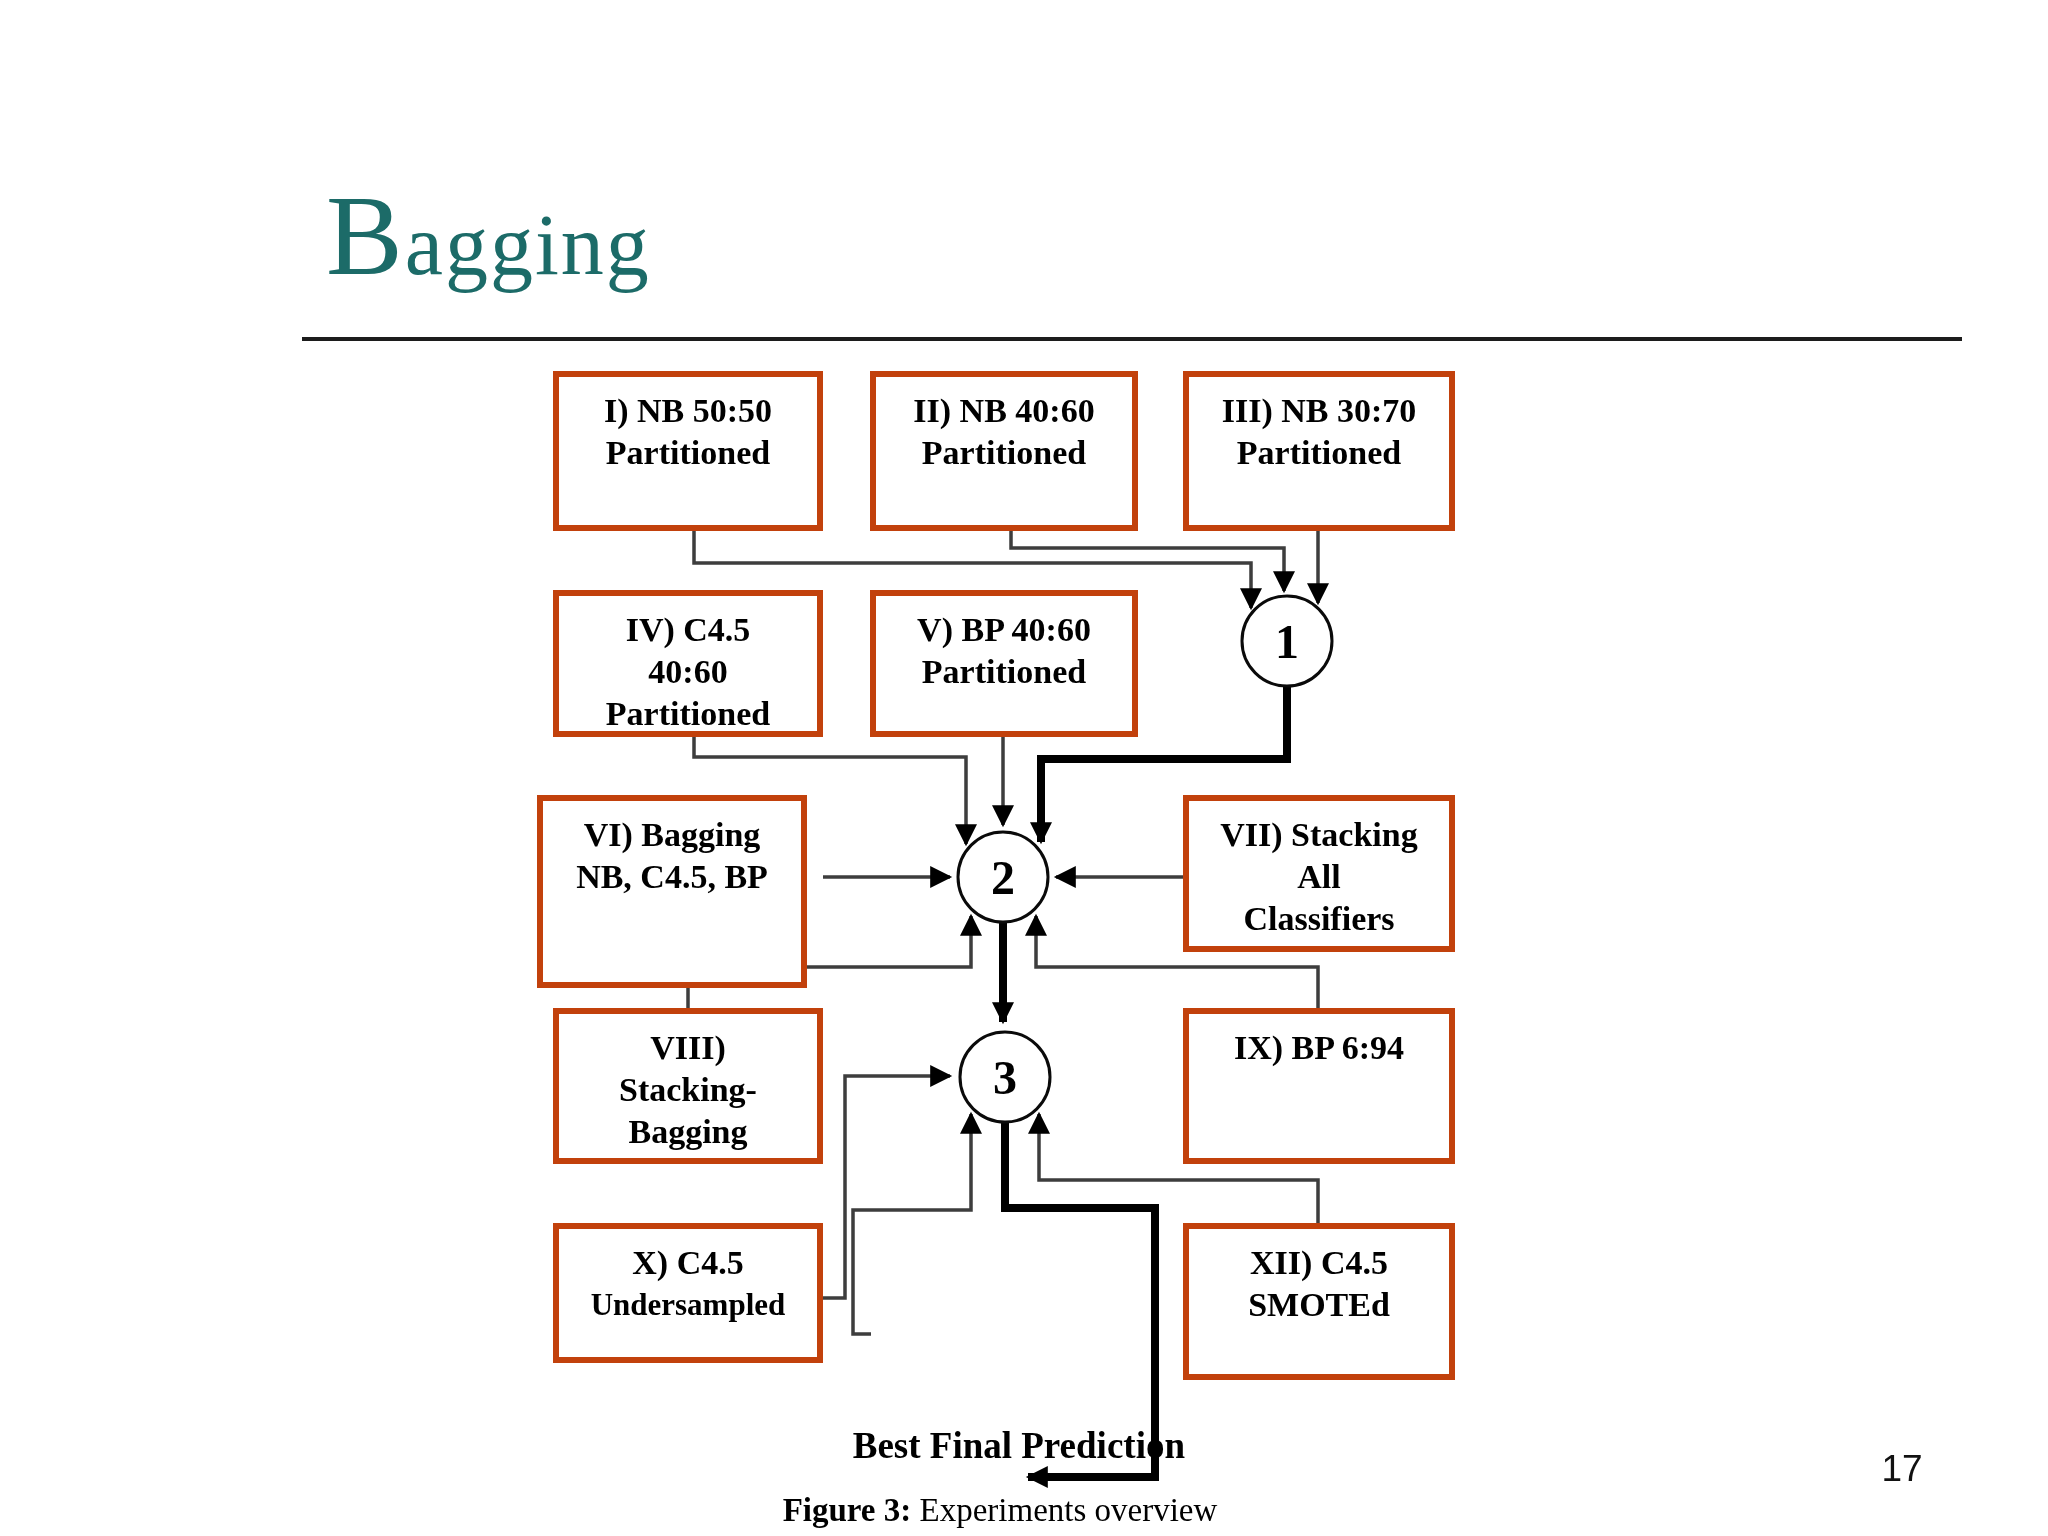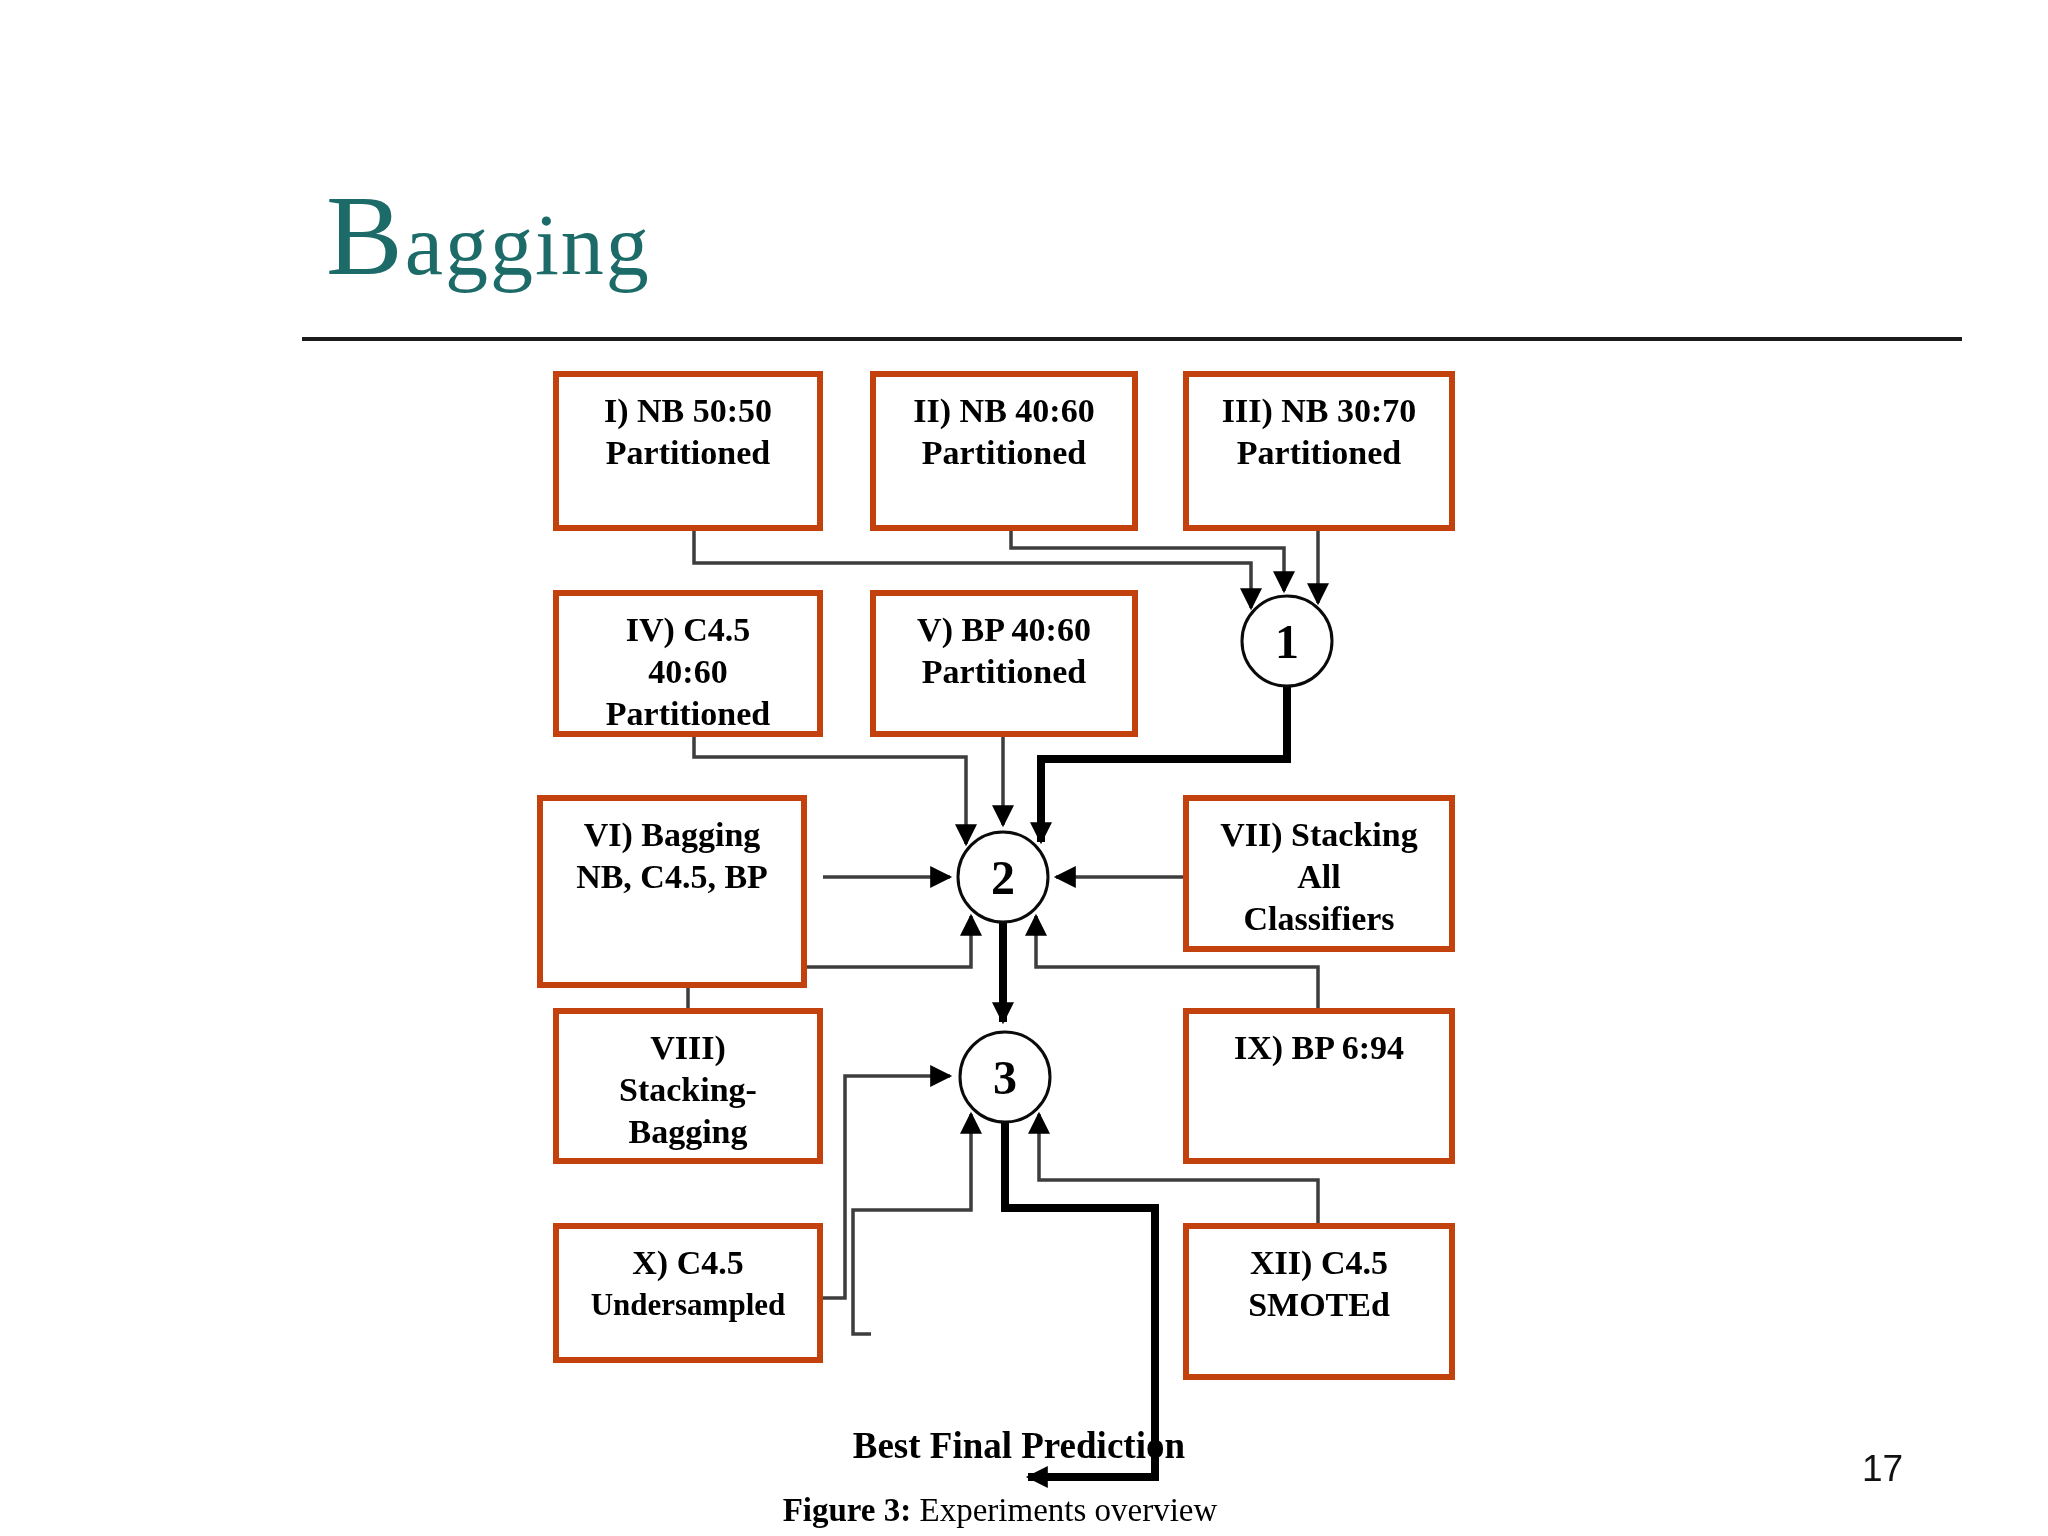--- a/index.html
+++ b/index.html
@@ -79,20 +79,21 @@
     position:absolute;left:700px;top:1492px;width:600px;
     text-align:center;
     font-size:33px;color:#000;
     z-index:2;
   }
   #figure-caption .fig-label{font-weight:bold;}
   #page-number{
     position:absolute;left:1862px;top:1448px;width:80px;
     font-family:"Liberation Sans",sans-serif;
     font-size:37px;color:#111;
+    text-align:center;
   }
 </style>
 </head>
 <body>
 
 <div id="slide">
 
   <h1 id="title">Bagging</h1>
   <div id="title-rule"></div>
 

